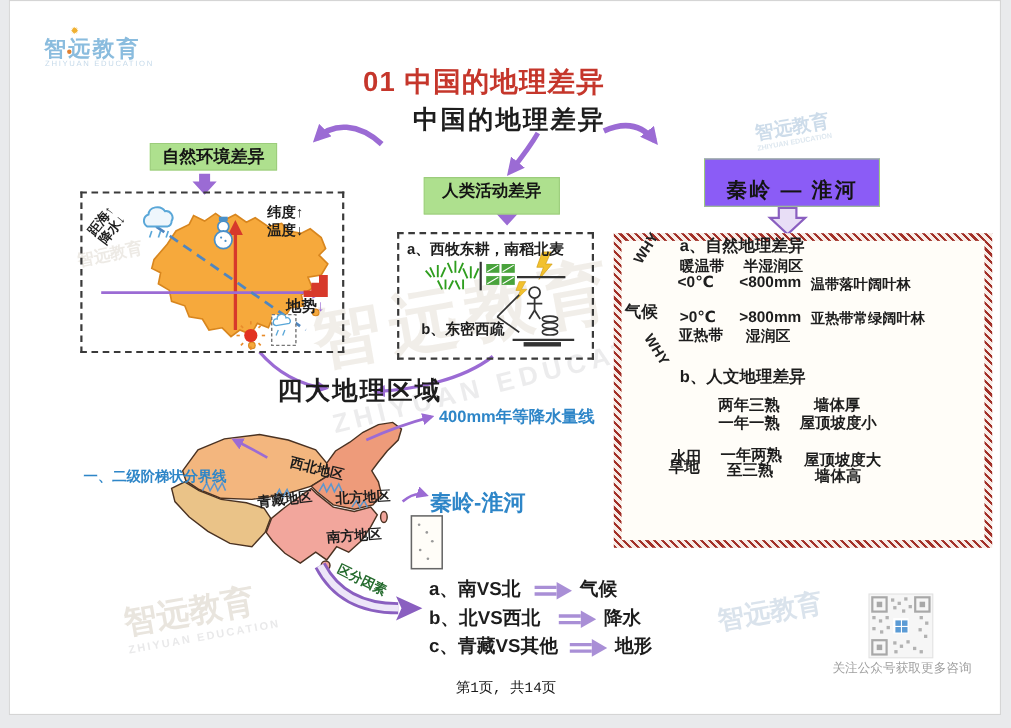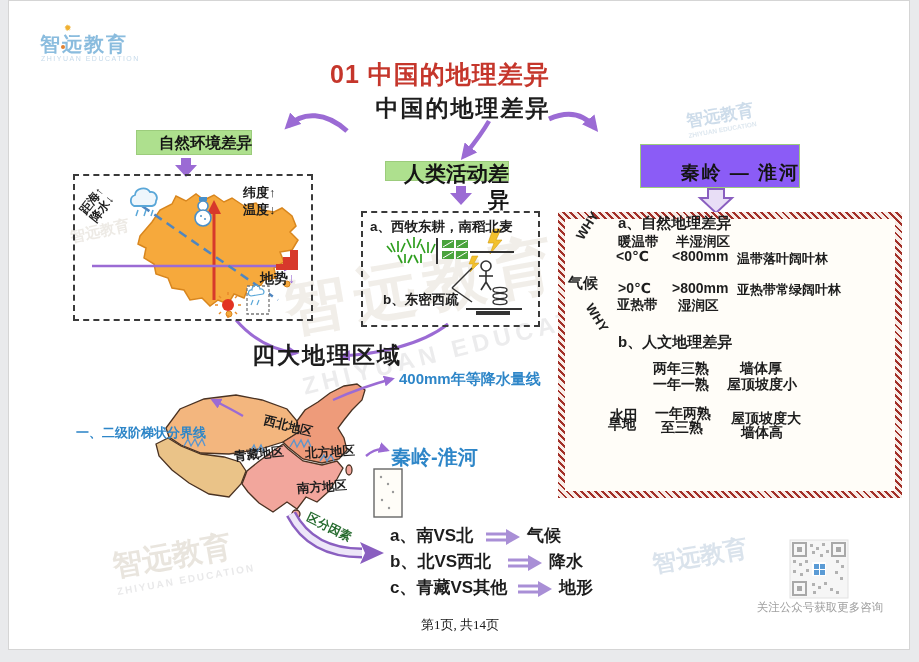--- a/index.html
+++ b/index.html
@@ -15,21 +15,21 @@
   }
   .wm{position:absolute;font-weight:bold;white-space:nowrap;pointer-events:none;z-index:1;}
   .layer{position:absolute;left:0;top:0;z-index:2;pointer-events:none;}
   .t{position:absolute;white-space:nowrap;z-index:3;}
   .b{font-weight:bold;}
   .red{color:#c5362b;}
   .blue{color:#2e86c8;}
   .purple{color:#9b6bd4;}
   .glabel{
     position:absolute;background:#aee08e;color:#141414;font-weight:bold;
-    text-align:right;z-index:3;box-shadow:0 0 0 1px #9ccc7c inset;
+    text-align:center;z-index:3;box-shadow:0 0 0 1px #9ccc7c inset;
   }
   .dash-box{position:absolute;border:2px dashed #3a3a3a;z-index:2;}
   .panel{
     position:absolute;left:558px;top:212px;width:344px;height:286px;z-index:2;
     background:repeating-linear-gradient(45deg,#a23028 0 2px,#f8ece7 2px 5px);
   }
   .panel-in{position:absolute;left:7px;top:7px;right:7px;bottom:7px;background:#fffdf8;}
   .logo-main{position:absolute;left:40px;top:31px;font-size:20px;font-weight:bold;
     color:#8abcde;letter-spacing:2px;z-index:3;}
   .logo-sub{position:absolute;left:41px;top:55px;font-size:7px;color:#c6daea;
@@ -307,21 +307,21 @@
   <div>降水↓</div>
 </div>
 <div class="t b" style="left:243px;top:184px;font-size:13px;line-height:17px;">
   <div>纬度↑</div>
   <div>温度↓</div>
 </div>
 <div class="t b" style="left:260px;top:270px;font-size:14px;">
   <span>地势</span><span class="purple">↓</span>
 </div>
 
-<div class="glabel" style="left:385px;top:161px;width:124px;height:20px;line-height:26px;font-size:21px;">人类活动差异</div>
+<div class="glabel" style="left:385px;top:161px;width:124px;height:34px;line-height:26px;font-size:15px;">人类活动差异</div>
 <div class="dash-box" style="left:361px;top:211px;width:175px;height:112px;"></div>
 <div class="t b" style="left:370px;top:218px;font-size:13.5px;">a、西牧东耕，南稻北麦</div>
 <div class="t b" style="left:367px;top:291px;font-size:13.5px;padding-left:16px;">b、东密西疏</div>
 
 <div class="glabel" style="left:640px;top:144px;width:160px;height:44px;background:#8b5cf6;">
   <div style="position:absolute;left:0;right:0;bottom:2px;font-size:19px;letter-spacing:2px;">秦岭 — 淮河</div>
 </div>
 
 <div class="panel">
     <div class="panel-in"></div>
@@ -364,14 +364,14 @@
 <div class="t b" style="left:297px;top:479px;font-size:12.5px;transform:rotate(-4deg);">南方地区</div>
 <div class="t b" style="left:305px;top:519px;font-size:12px;color:#256b2e;transform:rotate(26deg);text-shadow:0 0 2px #fff;">区分因素</div>
 
 <div class="t b" style="left:390px;top:524px;font-size:17px;">a、南VS北</div>
 <div class="t b" style="left:527px;top:524px;font-size:17px;">气候</div>
 <div class="t b" style="left:390px;top:550px;font-size:17px;">b、北VS西北</div>
 <div class="t b" style="left:549px;top:550px;font-size:17px;">降水</div>
 <div class="t b" style="left:390px;top:576px;font-size:17px;">c、青藏VS其他</div>
 <div class="t b" style="left:559px;top:576px;font-size:17px;">地形</div>
 
-<div class="t" style="left:380px;top:616px;width:160px;text-align:center;font-size:13px;font-family:Liberation Serif, serif;color:#1a1a1a;">第1页, 共14页</div>
+<div class="t" style="left:380px;top:616px;width:160px;text-align:center;font-size:13px;font-family:Liberation Mono, monospace;color:#1a1a1a;">第1页, 共14页</div>
 <div class="t" style="left:752px;top:600px;width:136px;text-align:center;font-size:11.5px;color:#a0a0a0;">关注公众号获取更多咨询</div>
 
 </body></html>

